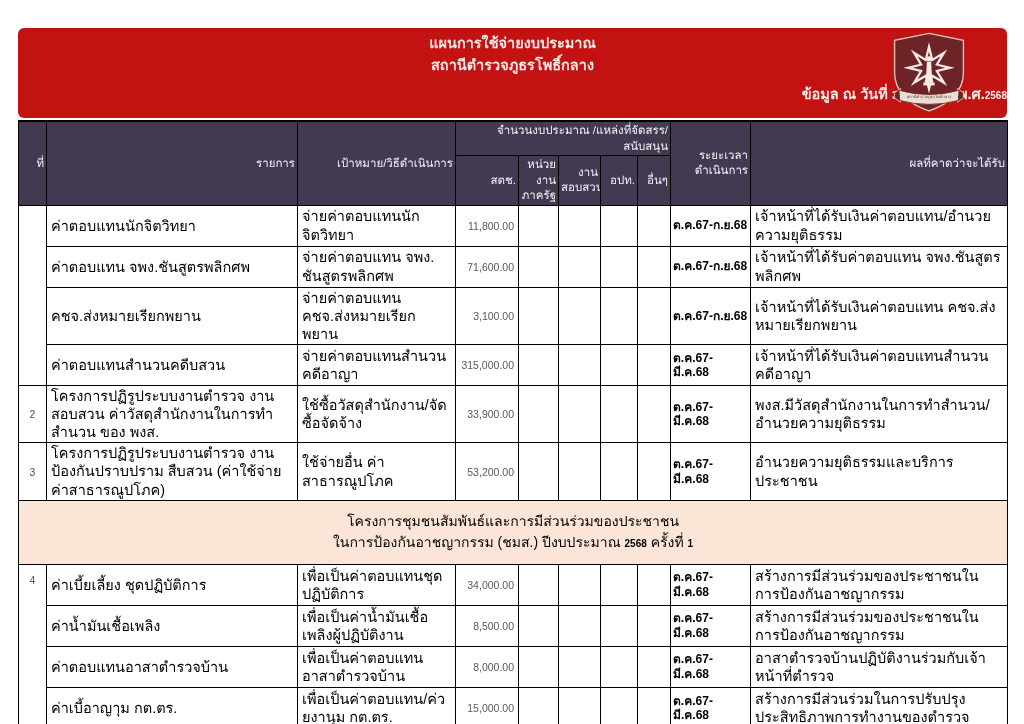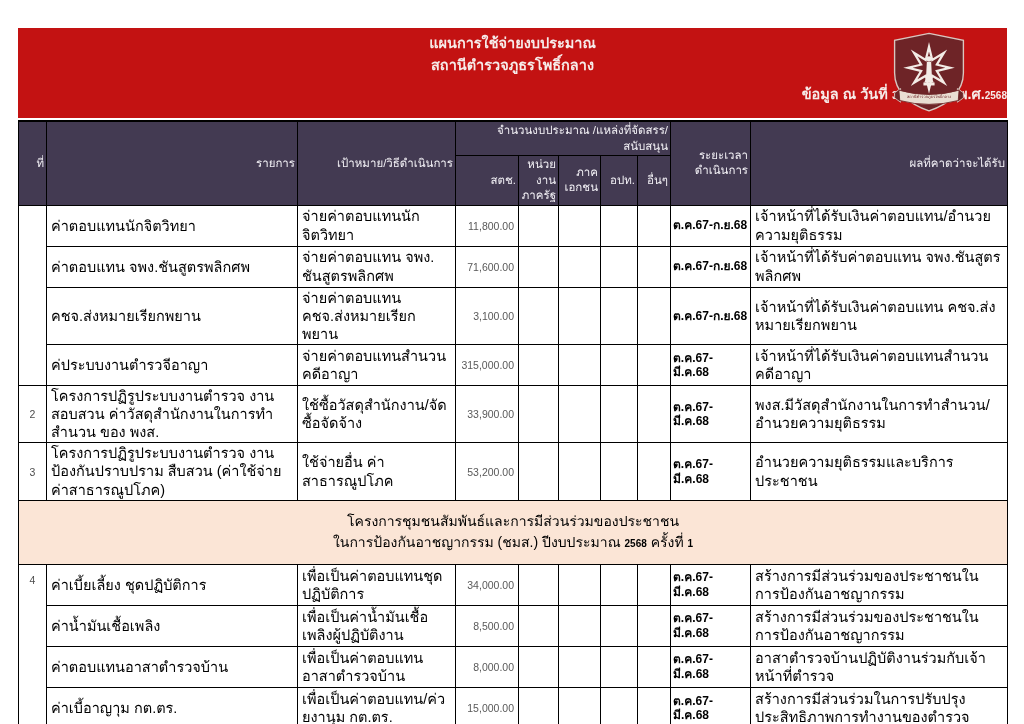--- a/index.html
+++ b/index.html
@@ -1,20 +1,20 @@
 <!DOCTYPE html>
 <html><head>
 <meta charset="utf-8">
 <style>
   html,body { margin:0; padding:0; background:#ffffff; }
   body { font-family:"Liberation Sans", sans-serif; }
   .page { position:relative; width:1024px; height:724px; background:#ffffff; overflow:hidden; }
 
   
-  .banner { position:absolute; left:18px; top:28px; width:989px; height:90px; background:#c31212; color:#f6ebe9; }
+  .banner { position:absolute; left:18px; top:28px; width:989px; height:90px; background:#c31212; color:#f6ebe9;border-radius:6px; }
   .banner-text { text-align:center; padding-top:5px; font-weight:bold; font-size:14.5px; line-height:1.5; }
   .banner-line4 { margin-top:7px;text-align:right; }
   .num { font-size:10px; font-weight:bold; }
 
   
   .emblem { position:absolute; top:2px; right:26px; width:104px; height:86px; }
 
   
   table.budget { position:absolute; left:18px; top:120px; width:989px; border-collapse:collapse; table-layout:fixed; background:#fff; }
   table.budget th, table.budget td { border:1px solid #000; overflow:hidden; }
@@ -77,21 +77,21 @@
         <th rowspan="2">ที่</th>
         <th rowspan="2">รายการ</th>
         <th rowspan="2">เป้าหมาย/วิธีดำเนินการ</th>
         <th colspan="5">จำนวนงบประมาณ /แหล่งที่จัดสรร/สนับสนุน</th>
         <th rowspan="2">ระยะเวลาดำเนินการ</th>
         <th rowspan="2">ผลที่คาดว่าจะได้รับ</th>
       </tr>
       <tr style="height:40px">
         <th>สตช.</th>
         <th>หน่วยงาน ภาครัฐ</th>
-        <th>ภาคเอกชน</th>
+        <th>งานสอบสวน</th>
         <th>อปท.</th>
         <th>อื่นๆ</th>
       </tr>
     </thead>
     <tbody>
       <tr style="height:38px">
         <td class="no" rowspan="4"></td>
         <td class="item">ค่าตอบแทนนักจิตวิทยา</td>
         <td class="method">จ่ายค่าตอบแทนนักจิตวิทยา</td>
         <td class="amt">11,800.00</td>
@@ -118,21 +118,21 @@
         <td class="method">จ่ายค่าตอบแทน คชจ.ส่งหมายเรียกพยาน</td>
         <td class="amt">3,100.00</td>
         <td class="src"></td>
         <td class="src"></td>
         <td class="src"></td>
         <td class="src"></td>
         <td class="period">ต.ค.67-ก.ย.68</td>
         <td class="result">เจ้าหน้าที่ได้รับเงินค่าตอบแทน คชจ.ส่งหมายเรียกพยาน</td>
       </tr>
       <tr style="height:39px">
-        <td class="item">ค่ประบบงานตำรวจีอาญา</td>
+        <td class="item">ค่าตอบแทนสำนวนคดีบสวน</td>
         <td class="method">จ่ายค่าตอบแทนสำนวนคดีอาญา</td>
         <td class="amt">315,000.00</td>
         <td class="src"></td>
         <td class="src"></td>
         <td class="src"></td>
         <td class="src"></td>
         <td class="period">ต.ค.67-มี.ค.68</td>
         <td class="result">เจ้าหน้าที่ได้รับเงินค่าตอบแทนสำนวนคดีอาญา</td>
       </tr>
       <tr style="height:38px">

